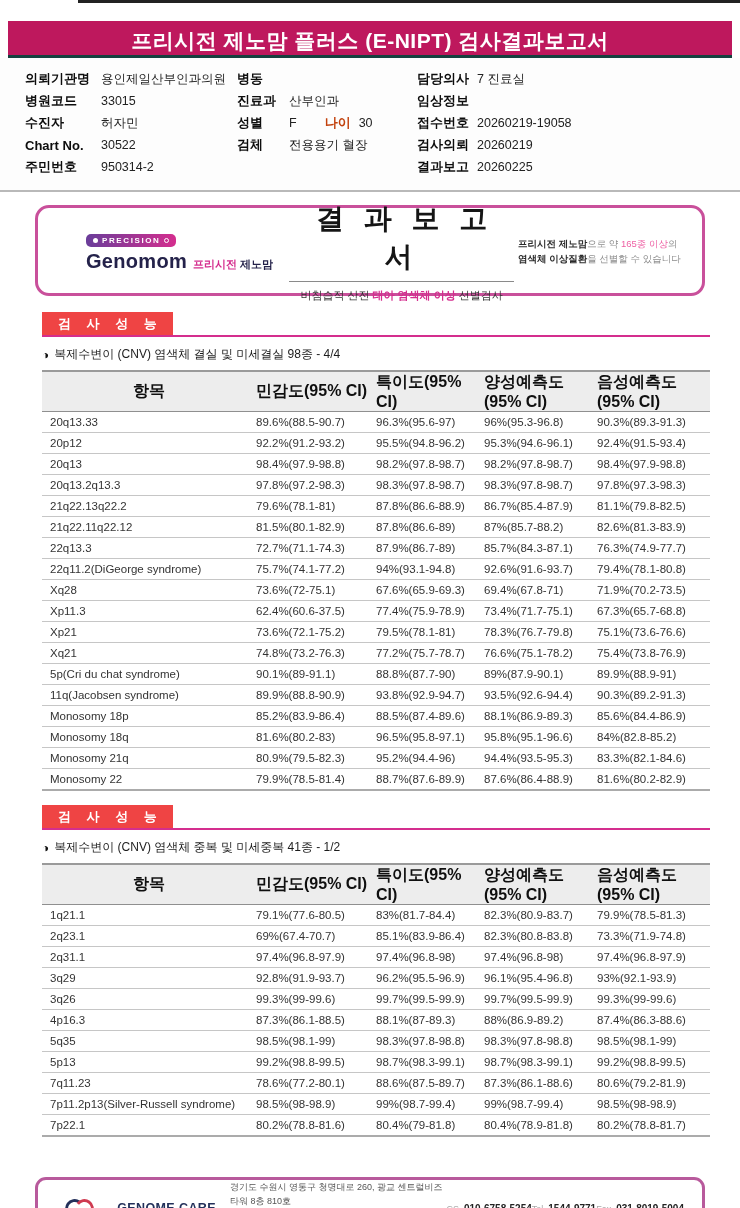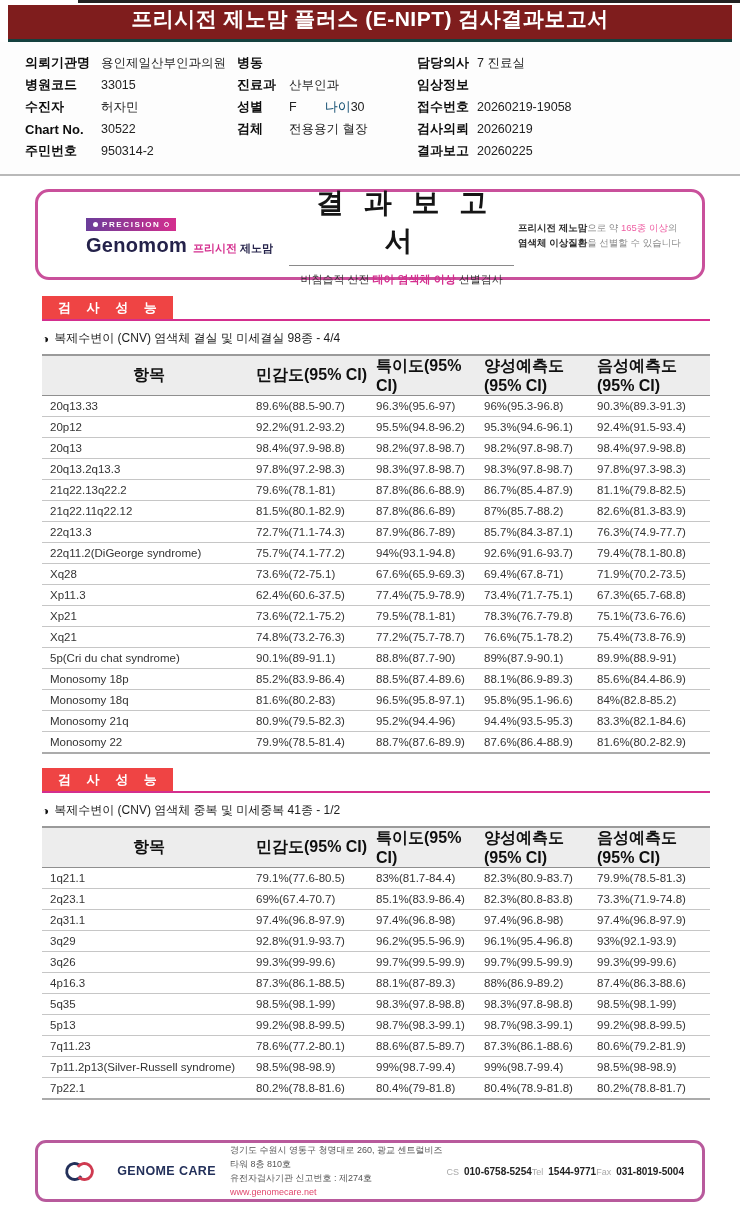--- a/index.html
+++ b/index.html
@@ -1,31 +1,31 @@
 <!DOCTYPE html>
 <html><head>
 <meta charset="utf-8">
 <style>
   html,body{margin:0;padding:0}
   body{width:740px;height:1208px;background:#fff;font-family:"Liberation Sans","DejaVu Sans",sans-serif;color:#222;position:relative;overflow:hidden}
   .top-artifact{position:absolute;top:0;left:78px;right:0;height:3px;background:#222}
   
-  .title-bar{margin:5px 8px 0;height:34px;background:#7f1d1d;border-bottom:3px solid #15413f;display:flex;align-items:flex-start;justify-content:center}
+  .title-bar{margin:21px 8px 0;height:34px;background:#be185d;border-bottom:3px solid #15413f;display:flex;align-items:flex-end;justify-content:center}
   .title-bar h1{margin:0;color:#fff;font-size:21px;font-weight:bold;letter-spacing:.5px}
   
   .info{display:grid;grid-template-columns:212px 180px auto;padding:10px 0 12px 25px;border-bottom:2px solid #b9b9b9;background:#fdfdfd}
   .info-col{display:flex;flex-direction:column}
   .irow{display:flex;align-items:center;height:22px;font-size:12.5px;color:#222}
   .irow .lbl{font-weight:bold;color:#0d0d0d;font-size:13px;flex:none}
   .c1 .lbl{width:76px}.c2 .lbl{width:52px}.c3 .lbl{width:60px}
-  .irow .lbl2{font-weight:normal;color:#0c4a6e;font-size:13px;margin-left:28px;}
+  .irow .lbl2{font-weight:bold;color:#c2410c;font-size:13px;margin-left:28px;margin-right:8px}
   
   .banner{margin:13px 35px 0;height:91px;border:3px solid #C9509B;border-radius:14px;display:flex;align-items:center;box-sizing:border-box;padding:0 16px 0 48px;background:#fff}
   .logo-block{width:208px}
-  .pill{display:inline-flex;align-items:center;gap:4px;background:linear-gradient(90deg,#6a3d9a,#d42e8e);color:#fff;font-size:8px;font-weight:bold;letter-spacing:1.6px;padding:2px 7px;border-radius:0}
+  .pill{display:inline-flex;align-items:center;gap:4px;background:linear-gradient(90deg,#6a3d9a,#d42e8e);color:#fff;font-size:8px;font-weight:bold;letter-spacing:1.6px;padding:2px 7px;border-radius:5px}
   .pill .dot{width:5px;height:5px;border-radius:50%;background:#fff}
   .pill .ring{width:5px;height:5px;border-radius:50%;border:1.5px solid #fff;box-sizing:border-box}
   .brand-line{margin-top:3px;white-space:nowrap}
   .brand{font-size:20px;font-weight:bold;color:#24224a;letter-spacing:.3px}
   .brand-kr{font-size:11px;font-weight:bold;margin-left:6px;color:#24224a}
   .brand-kr .accent{color:#d42e8e}
   .center-block{flex:1;text-align:center;padding-top:2px}
   .report-title{font-size:28px;font-weight:bold;color:#151515;letter-spacing:6px;text-indent:6px}
   .center-divider{width:225px;height:1px;background:#8a8a8a;margin:5px auto 6px}
   .report-sub{font-size:11px;color:#333}
@@ -266,20 +266,27 @@
           <td>75.4%(73.8-76.9)</td>
         </tr>
         <tr>
           <td>5p(Cri du chat syndrome)</td>
           <td>90.1%(89-91.1)</td>
           <td>88.8%(87.7-90)</td>
           <td>89%(87.9-90.1)</td>
           <td>89.9%(88.9-91)</td>
         </tr>
         <tr>
+          <td>11q(Jacobsen syndrome)</td>
+          <td>89.9%(88.8-90.9)</td>
+          <td>93.8%(92.9-94.7)</td>
+          <td>93.5%(92.6-94.4)</td>
+          <td>90.3%(89.2-91.3)</td>
+        </tr>
+        <tr>
           <td>Monosomy 18p</td>
           <td>85.2%(83.9-86.4)</td>
           <td>88.5%(87.4-89.6)</td>
           <td>88.1%(86.9-89.3)</td>
           <td>85.6%(84.4-86.9)</td>
         </tr>
         <tr>
           <td>Monosomy 18q</td>
           <td>81.6%(80.2-83)</td>
           <td>96.5%(95.8-97.1)</td>

